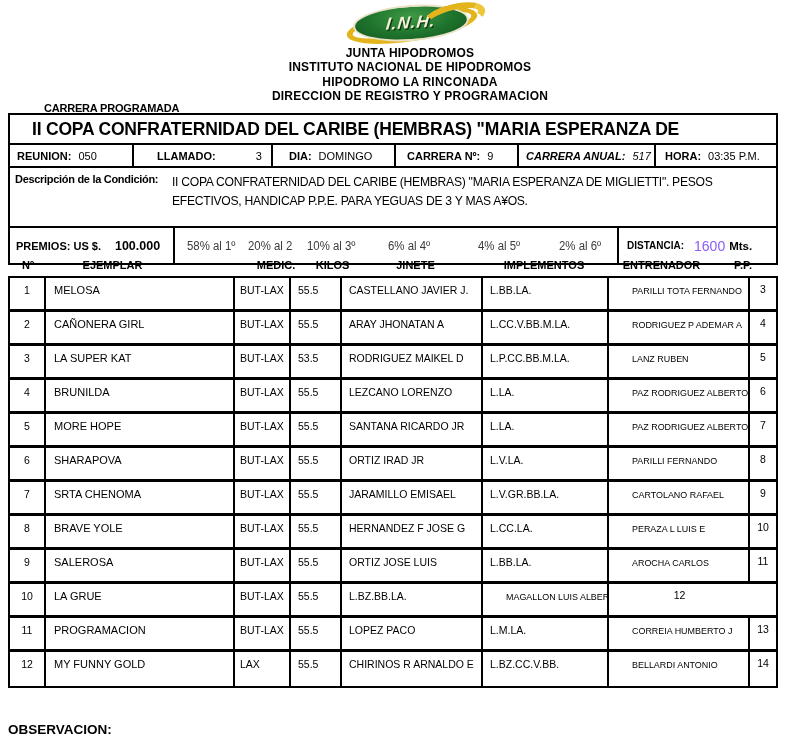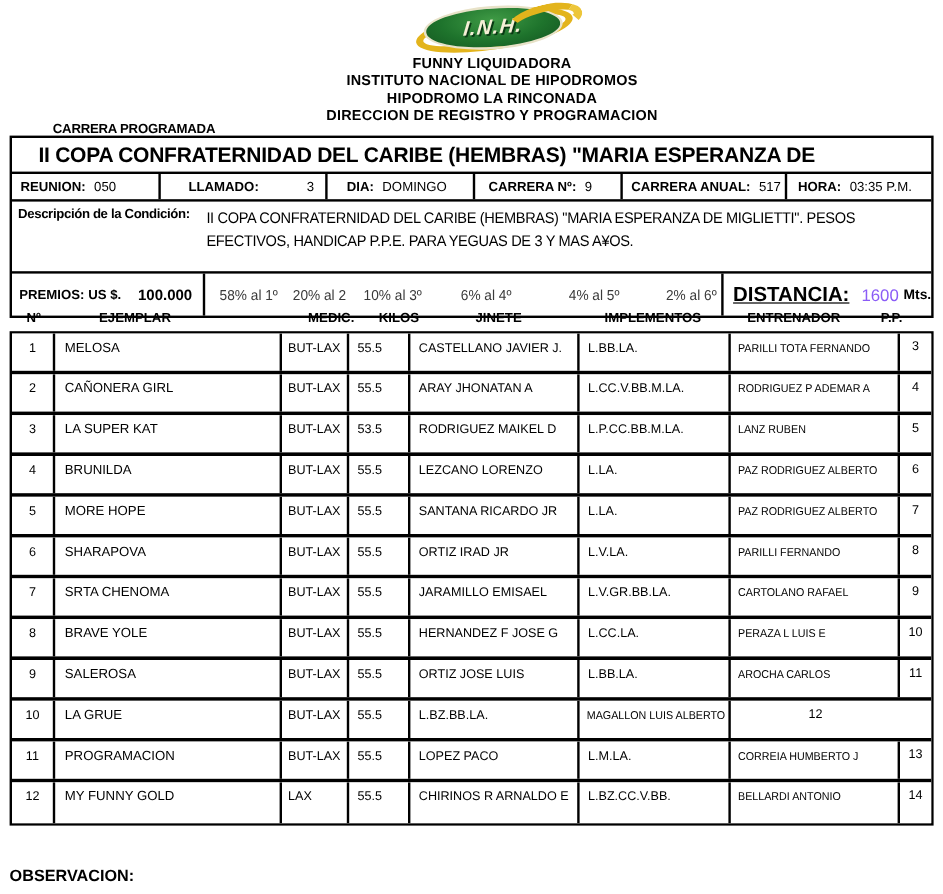--- a/index.html
+++ b/index.html
@@ -48,21 +48,21 @@
   .title-row { height:30px; border-bottom:2px solid #000; display:flex; align-items:center; }
   .race-title { font-weight:bold; font-size:17.5px; padding-left:22px; letter-spacing:-0.2px; white-space:nowrap; }
 
   .info-row { height:23px; border-bottom:2px solid #000; display:flex; }
   .info-cell { display:flex; align-items:center; border-right:2px solid #000; overflow:hidden; white-space:nowrap; }
   .info-cell:last-child { border-right:none; }
   .info-cell:nth-child(1){ width:124px; padding-left:7px; }
   .info-cell:nth-child(2){ width:139px; padding-left:23px;gap:26px; }
   .info-cell:nth-child(3){ width:123px; padding-left:16px; }
   .info-cell:nth-child(4){ width:123px; padding-left:11px; }
-  .info-cell:nth-child(5){ width:137px; padding-left:7px; }
+  .info-cell:nth-child(5){ width:137px; padding-left:7px;font-style:italic; }
   .info-cell:nth-child(6){ flex:1; padding-left:9px; }
   .info-label { font-weight:bold; font-size:11px; }
   .info-value { font-size:11px; margin-left:7px; }
   .info-cell:nth-child(2) .info-value { margin-left:14px; }
 
   .desc-row { height:60px; border-bottom:2px solid #000; position:relative; }
   .desc-label { position:absolute; left:5px; top:5px; font-weight:bold; font-size:11px; letter-spacing:-0.3px; }
   .desc-text {
     position:absolute; left:162px; top:4px; width:600px;
     font-size:12.8px; line-height:19px; letter-spacing:-0.3px;
@@ -76,62 +76,62 @@
   .premios-mid { width:444px; border-right:2px solid #000; display:flex; align-items:center; overflow:hidden; }
   .split-item { font-size:12px; font-weight:400; color:#3a3a3a; white-space:nowrap;
                 transform:scaleX(0.95); transform-origin:left center; }
   .split-item:nth-child(1){ margin-left:12px; }
   .split-item:nth-child(2){ margin-left:10px; }
   .split-item:nth-child(3){ margin-left:12px; }
   .split-item:nth-child(4){ margin-left:30px; }
   .split-item:nth-child(5){ margin-left:46px; }
   .split-item:nth-child(6){ margin-left:36px; }
   .premios-right { flex:1; display:flex; align-items:center; padding-left:8px; }
-  .dist-label { font-weight:bold; font-size:17px;text-decoration:underline; }
+  .dist-label { font-weight:bold; font-size:10px; }
   .dist-value { font-size:14px; font-weight:400; margin-left:10px; color:#8b5cf6; }
   .dist-unit { font-weight:bold; font-size:11.5px; margin-left:4px; }
 
   
   .thead { position:absolute; left:8px; top:254px; width:770px; height:22px;
            display:grid; grid-template-columns:36px 189px 56px 51px 141px 126px 141px 1fr; }
   .th { font-weight:bold; font-size:11px; text-align:center; align-self:center; white-space:nowrap; }
 
   .tbody { position:absolute; left:8px; top:276px; width:770px; border:2px solid #000; }
   .trow { display:grid; grid-template-columns:36px 189px 56px 51px 141px 126px 141px 1fr;
           height:34px; border-bottom:3px solid #000; background:#fff; }
   .trow:last-child { border-bottom:none; }
   .td { border-right:2px solid #000; font-size:10.5px; padding-top:6px; overflow:hidden; white-space:nowrap; }
   .td:last-child { border-right:none; }
   .td.c-n { text-align:center; }
   .td.c-ejemplar { padding-left:8px; font-size:11px; }
   .td.c-medic { padding-left:5px; }
   .td.c-kilos { padding-left:7px; }
   .td.c-jinete { padding-left:7px; }
   .td.c-implementos { padding-left:7px; }
-  .td.c-entrenador { padding-left:6px; font-size:9.5px; padding-top:7px; }
+  .td.c-entrenador { padding-left:23px; font-size:9.5px; padding-top:7px; }
   .td.c-entrenador span { display:inline-block; transform:scaleX(0.94); transform-origin:left top; white-space:nowrap; }
   .td.c-pp { text-align:center; padding-top:5px; }
 
   .observacion { position:absolute; left:8px; top:722px; font-weight:bold; font-size:13.5px; }
 </style>
 </head>
 <body>
 
 <div class="page">
 
   <div class="logo">
     <div class="logo-ring"></div>
     <div class="logo-ellipse">
       <span class="logo-text">I.N.H.</span>
     </div>
     <div class="logo-swoosh"></div>
   </div>
 
   <div class="org-lines">
-      <div class="org-line">FUNNY LIQUIDADORA</div>
+      <div class="org-line">JUNTA HIPODROMOS</div>
       <div class="org-line">INSTITUTO NACIONAL DE HIPODROMOS</div>
       <div class="org-line">HIPODROMO LA RINCONADA</div>
       <div class="org-line">DIRECCION DE REGISTRO Y PROGRAMACION</div>
     </div>
 
   <div class="program-label">CARRERA PROGRAMADA</div>
 
   <div class="head-box">
     <div class="title-row">
       <div class="race-title">II COPA CONFRATERNIDAD DEL CARIBE (HEMBRAS) "MARIA ESPERANZA DE</div>

